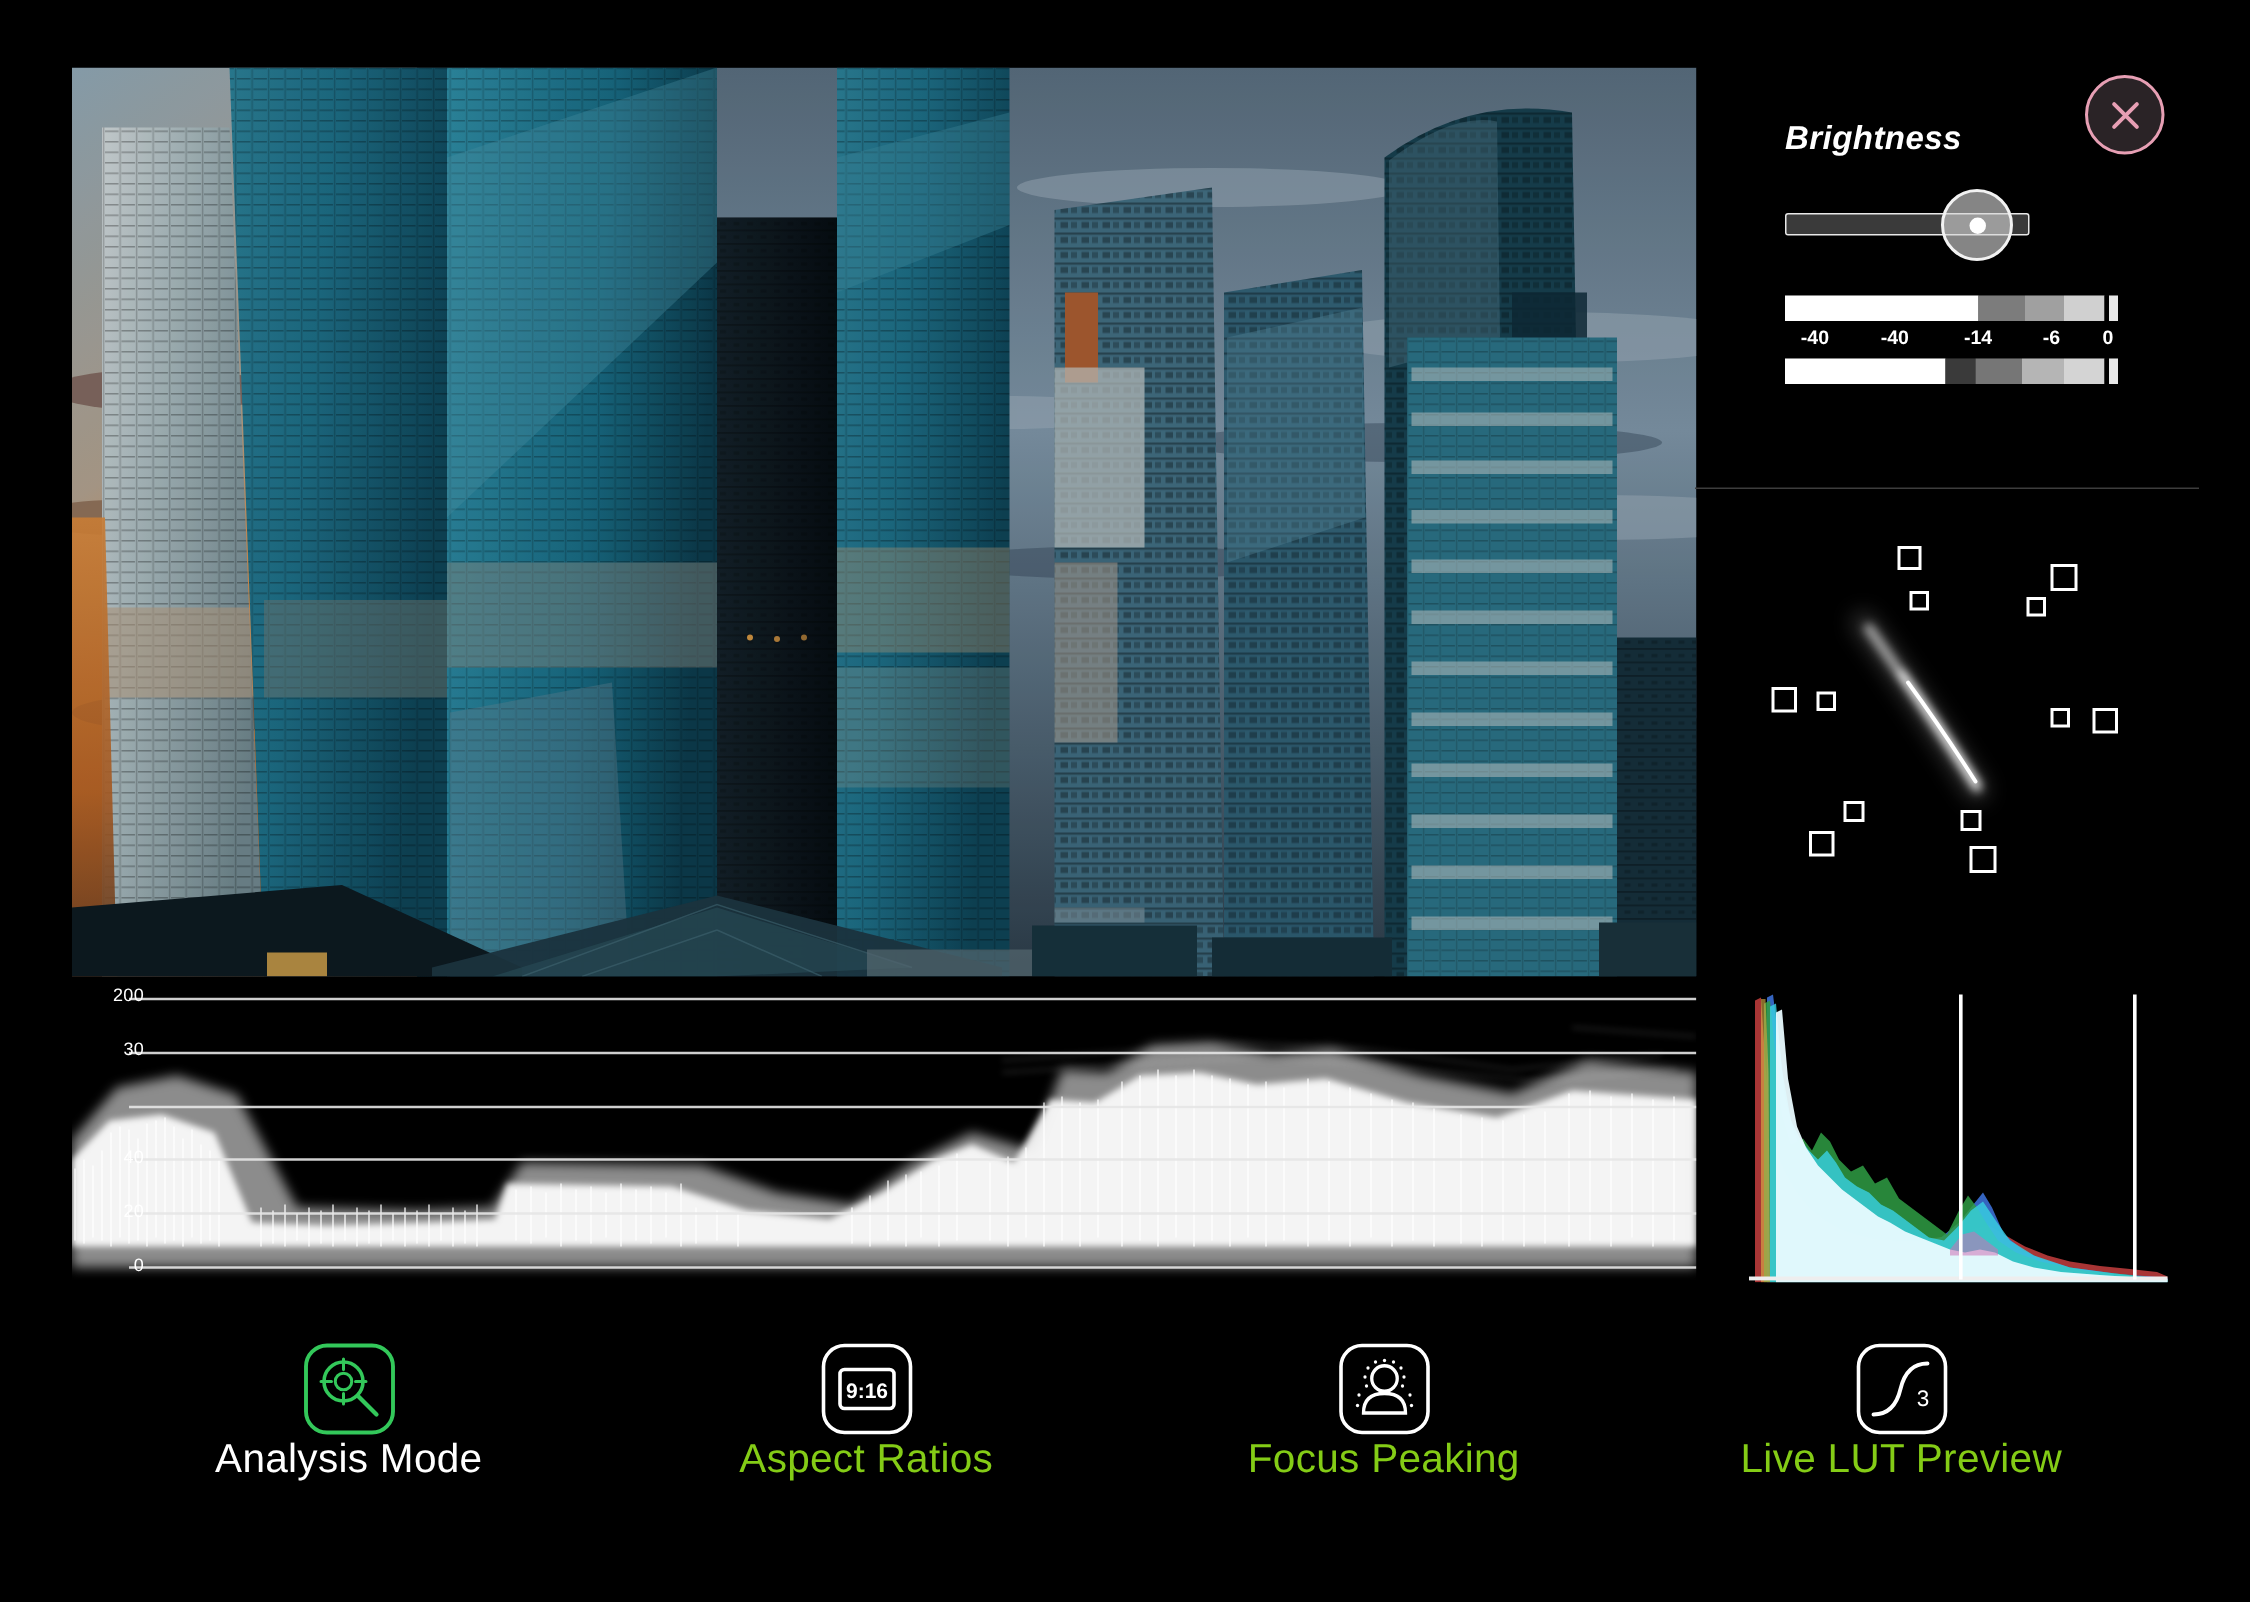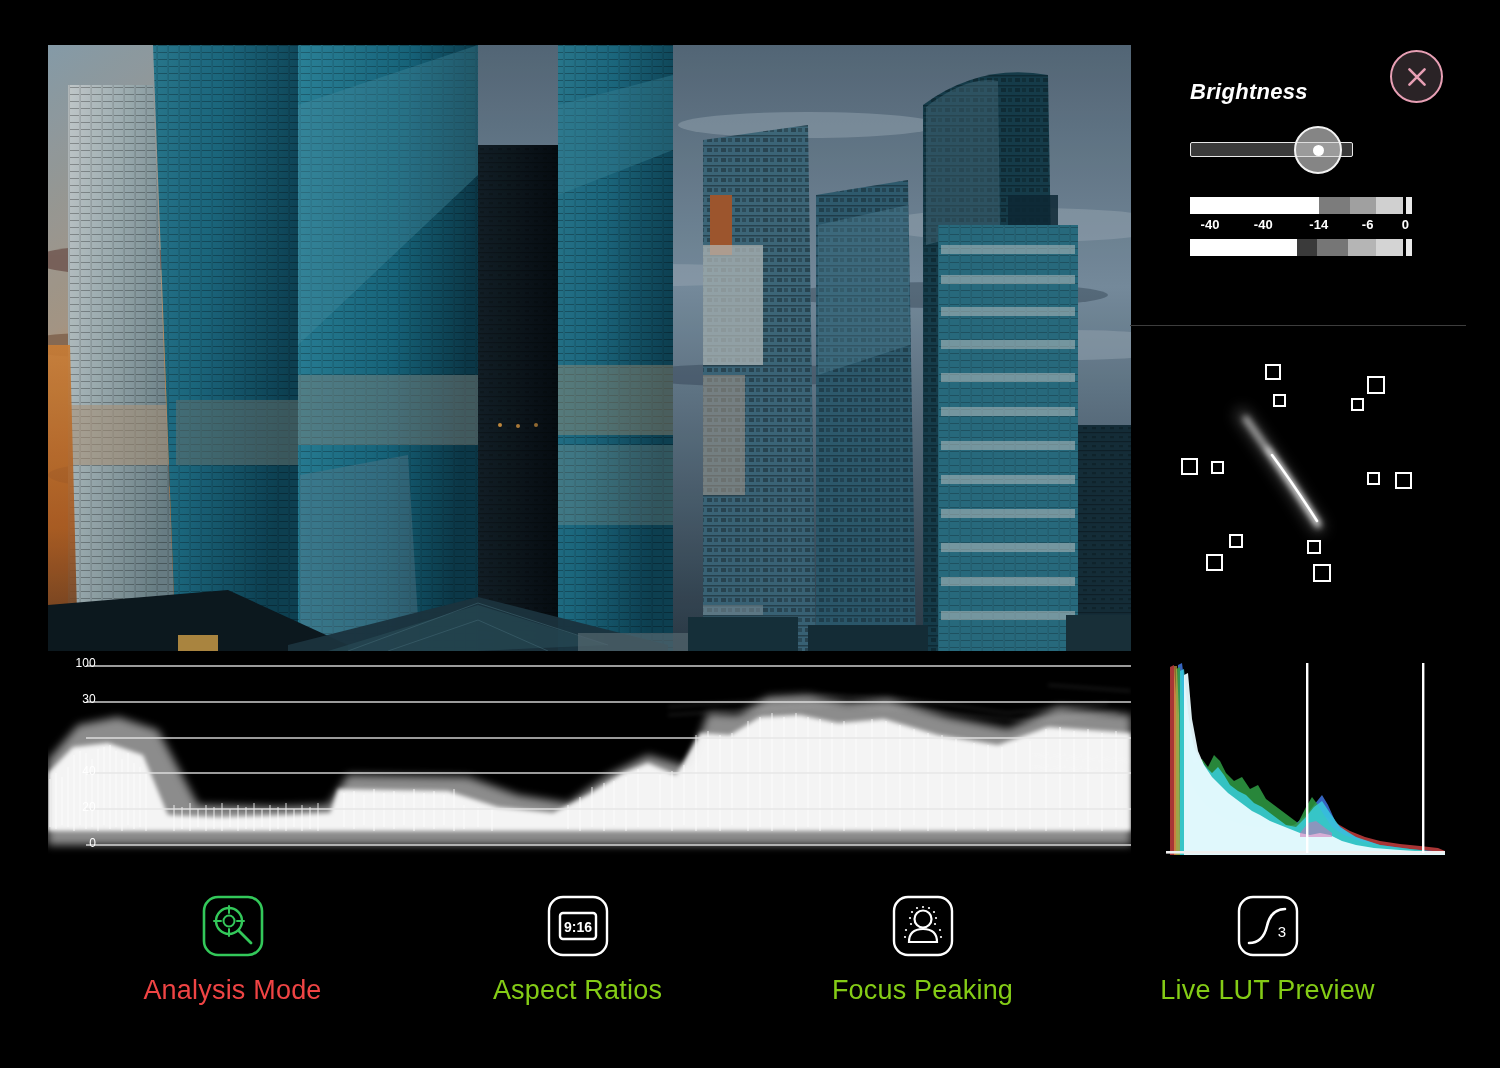--- a/index.html
+++ b/index.html
@@ -104,25 +104,25 @@
   #histogram svg { display: block; width: 100%; height: 100%; }
 
   
   #toolbar {
     position: absolute; left: 0; top: 895px; width: 1500px; height: 150px;
     display: flex; align-items: flex-start; justify-content: space-around;
     padding: 0 60px;
   }
   .tool {
     width: 230px; display: flex; flex-direction: column;
-    align-items: center; gap: 18px; cursor: pointer;
+    align-items: center; cursor: pointer;
   }
   .tool-icon { width: 62px; height: 62px; display: block; }
   .tool-label { font-size: 27px; color: #84cc16; letter-spacing: .2px; white-space: nowrap; }
-  .tool.active .tool-label { color: #ef4444; }
+  .tool.active .tool-label { color: #ffffff; }
 </style>
 </head>
 <body>
 
 <div id="app">
 
   <div id="preview">
     <svg viewBox="0 0 1083 606" preserveAspectRatio="none">
       <defs>
         <linearGradient id="skyG" x1="0" y1="0" x2="0.25" y2="1">
@@ -330,21 +330,21 @@
         <line x1="38" y1="47" x2="1083" y2="47"></line>
         <line x1="38" y1="83" x2="1083" y2="83"></line>
         <line x1="38" y1="118" x2="1083" y2="118"></line>
         <line x1="38" y1="154" x2="1083" y2="154"></line>
         <line x1="38" y1="190" x2="1083" y2="190"></line>
       </g>
     </svg>
 
   </div>
 
-  <div class="wf-label" style="left:62px; top:656px;">100</div>
+  <div class="wf-label" style="left:62px; top:656px;">200</div>
   <div class="wf-label" style="left:62px; top:692px;">30</div>
   <div class="wf-label" style="left:62px; top:764px;">40</div>
   <div class="wf-label" style="left:62px; top:800px;">20</div>
   <div class="wf-label" style="left:62px; top:836px;">0</div>
 
   <div id="right-col">
 
     <div id="brightness-title">Brightness</div>
 
     <div id="slider-row">

